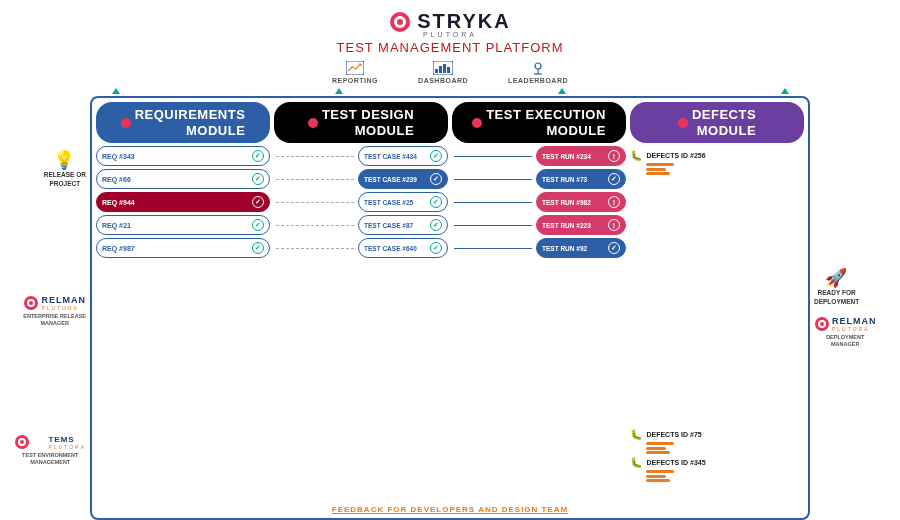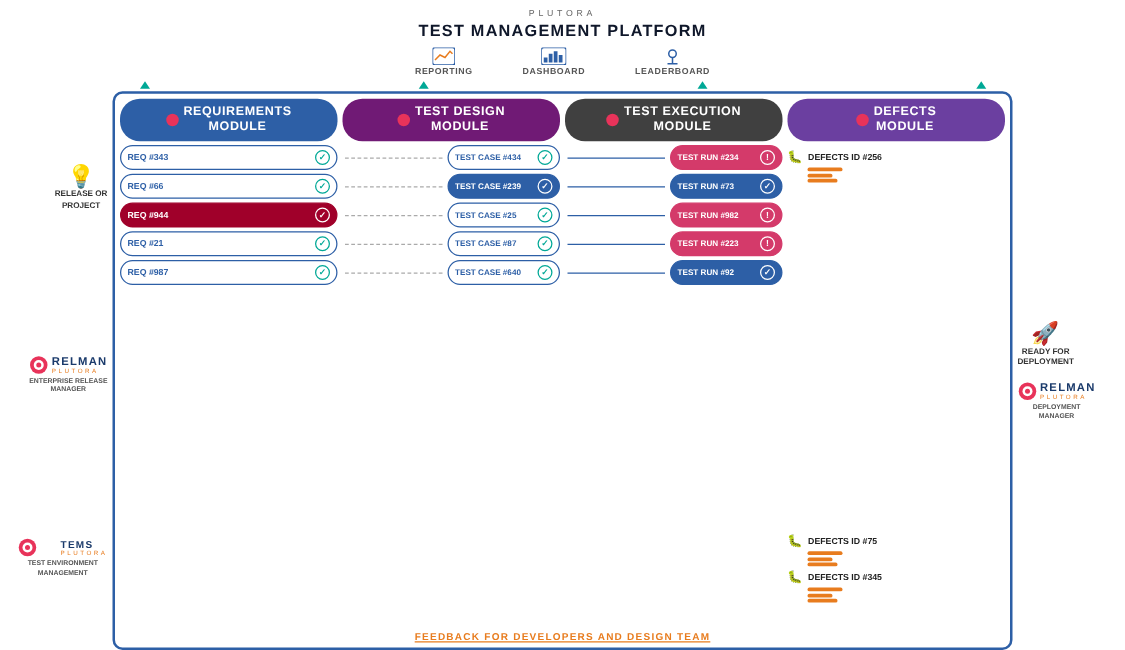--- a/index.html
+++ b/index.html
@@ -45,22 +45,22 @@
       letter-spacing: 2px;
     }
     .logo-sub {
       font-size: 7px;
       color: #666;
       letter-spacing: 3px;
       margin-top: -2px;
     }
     .platform-title {
       font-size: 13px;
-      font-weight: 700;
-      color: #0f172a;
+      font-weight: 400;
+      color: #b91c1c;
       letter-spacing: 1px;
       margin-top: 2px;
     }
 
     
     .metrics-bar {
       background: #2d5fa6;
       color: #fff;
       font-size: 9px;
       font-weight: 700;
@@ -139,41 +139,41 @@
     .module-col {
       flex: 1;
       display: flex;
       flex-direction: column;
       gap: 3px;
     }
 
     .module-header {
       border-radius: 16px;
       color: #fff;
-      font-size: 10px;
-      font-weight: 700;
-      text-align: center;
+      font-size: 13px;
+      font-weight: 700;
+      text-align: right;
       padding: 5px 4px;
       letter-spacing: 0.5px;
       display: flex;
       align-items: center;
       justify-content: center;
       gap: 4px;
       line-height: 1.2;
     }
     .module-header .m-dot {
       width: 10px;
       height: 10px;
       border-radius: 50%;
       background: #e8335a;
       flex-shrink: 0;
     }
     .bg-blue { background: #2d5fa6; }
-    .bg-teal { background: #701a75; }
-    .bg-dark-blue { background: #404040; }
+    .bg-teal { background: #000000; }
+    .bg-dark-blue { background: #000000; }
     .bg-purple { background: #6b3fa0; }
 
     
     .item-row {
       display: flex;
       align-items: center;
       gap: 2px;
     }
 
     .req-pill {
@@ -337,20 +337,28 @@
       border-right: 4px solid transparent;
       border-bottom: 6px solid #00a896;
     }
   </style>
 </head>
 <body>
 
 <div class="main-container">
 
   <div class="header">
+    <div class="logo-row">
+      <svg class="logo-icon" viewBox="0 0 22 22">
+        <circle cx="11" cy="11" r="10" fill="#e8335a"></circle>
+        <circle cx="11" cy="11" r="6" fill="#fff"></circle>
+        <circle cx="11" cy="11" r="3" fill="#e8335a"></circle>
+      </svg>
+      <span class="logo-text">STRYKA</span>
+    </div>
     <div class="logo-sub">PLUTORA</div>
     <div class="platform-title">TEST MANAGEMENT PLATFORM</div>
   </div>
 
 
   <div class="reporting-row">
     <div class="reporting-item">
       <svg width="18" height="14">
         <rect x="0" y="0" width="18" height="14" rx="2" fill="none" stroke="#2d5fa6" stroke-width="1.2"></rect>
         <polyline points="2,10 6,6 10,8 14,3 16,5" fill="none" stroke="#e87c1e" stroke-width="1.2"></polyline>

